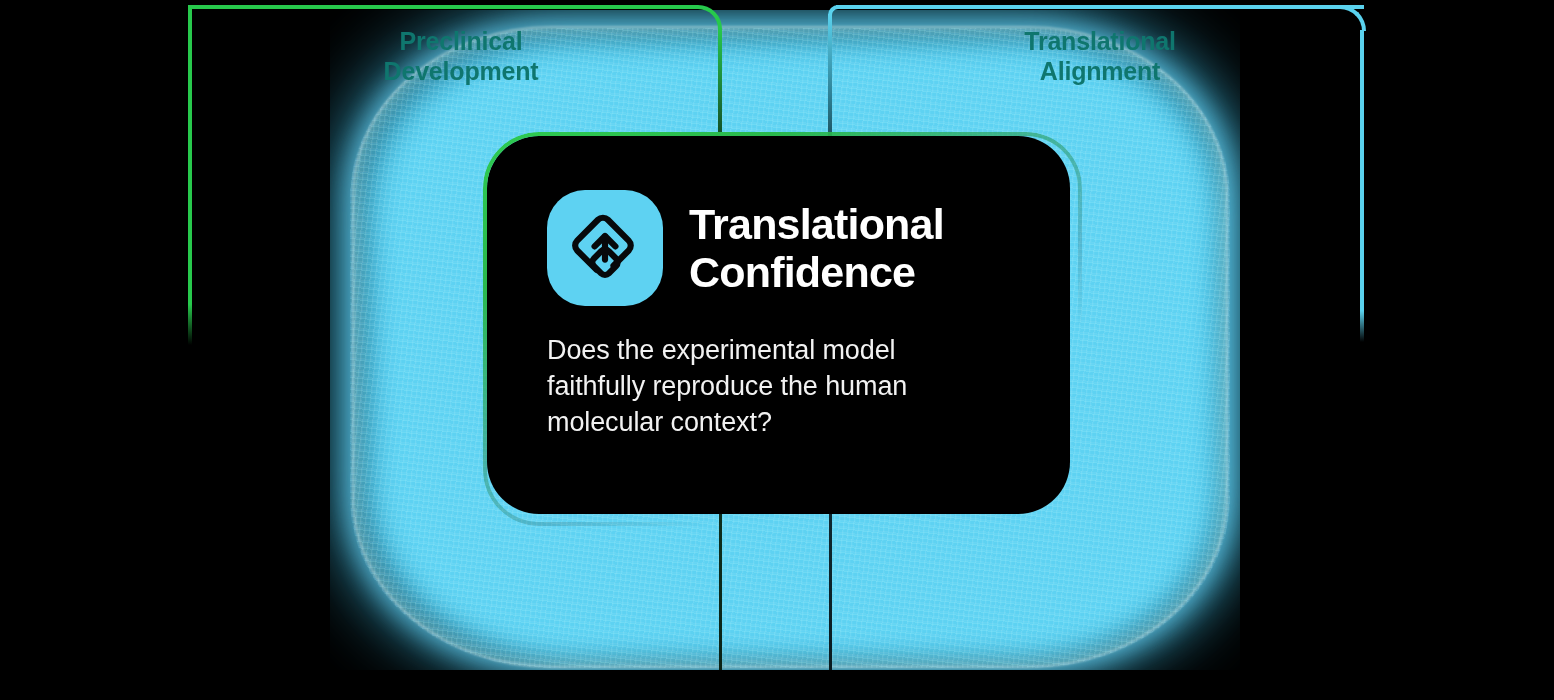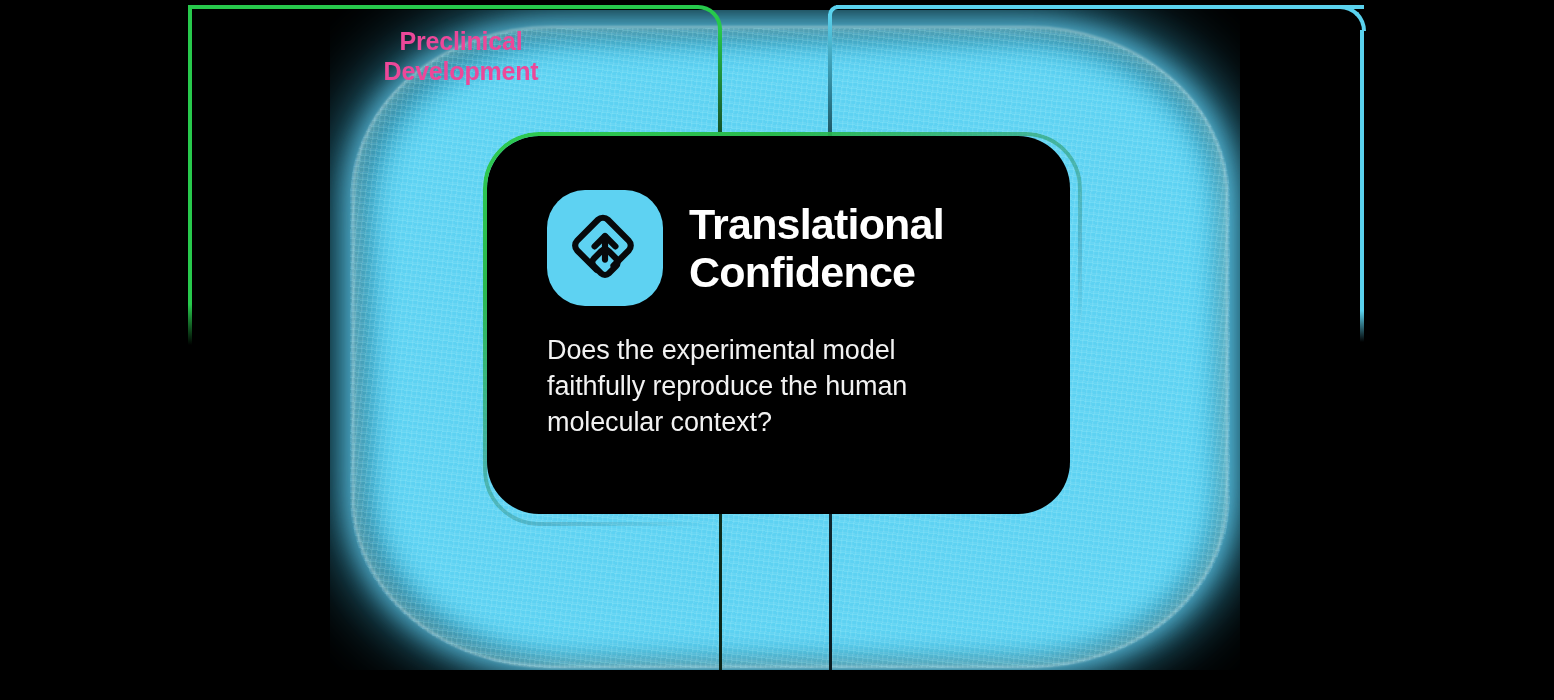--- a/index.html
+++ b/index.html
@@ -185,21 +185,21 @@
     left: 580px;
     top: 30px;
     width: 4px;
     height: 312px;
     background: linear-gradient(to bottom, #5ad2ee 0%, #5ad2ee 90%, rgba(90,210,238,0) 100%);
   }
 
   
   .phase-label {
     position: absolute;
-    color: #ec4899;
+    color: #0f766e;
     font-weight: 700;
     font-size: 25px;
     line-height: 30px;
     text-align: center;
     letter-spacing: -0.2px;
     white-space: pre-line;
   }
   #label-preclinical { left: 296px; top: 26px; width: 330px; }
   #label-translational { left: 925px; top: 26px; width: 350px; }
 
@@ -301,20 +301,22 @@
     <div class="horiz"></div>
     <div class="vert-left"></div>
     <div class="vert-left-dim"></div>
     <div class="corner-right"></div>
     <div class="vert vert-right"></div>
   </div>
 
   <div class="phase-label" id="label-preclinical">Preclinical
 Development</div>
 
+  <div class="phase-label" id="label-translational">Translational
+Alignment</div>
 
   <div id="card">
     <div id="card-border"></div>
 
     <div id="card-head">
 
       <div id="card-icon">
         <svg width="74" height="74" viewBox="0 0 74 74" fill="none">
 
           <path d="M28.6 58.9 L9.2 39.5 a7 7 0 0 1 0 -9.9 L30.0 8.8 a7 7 0 0 1 9.9 0 L60.7 29.6 a7 7 0 0 1 0 9.9 L45.5 54.7" stroke="#07090b" stroke-width="6.2" stroke-linecap="round" stroke-linejoin="round" fill="none"></path>

